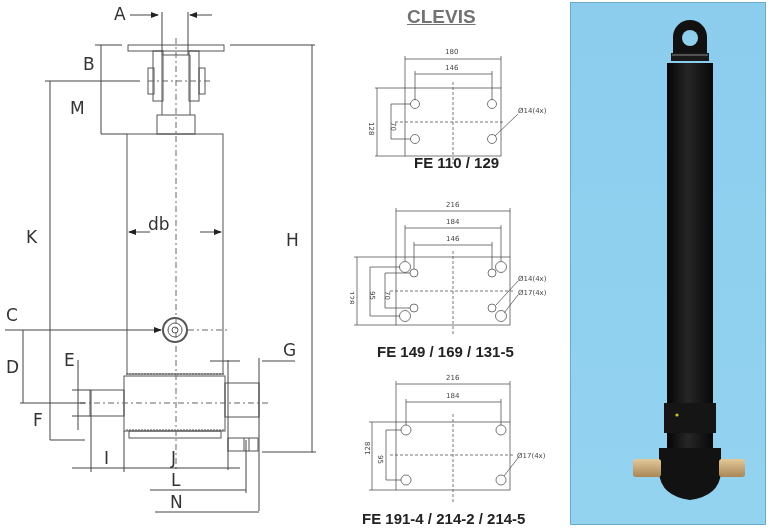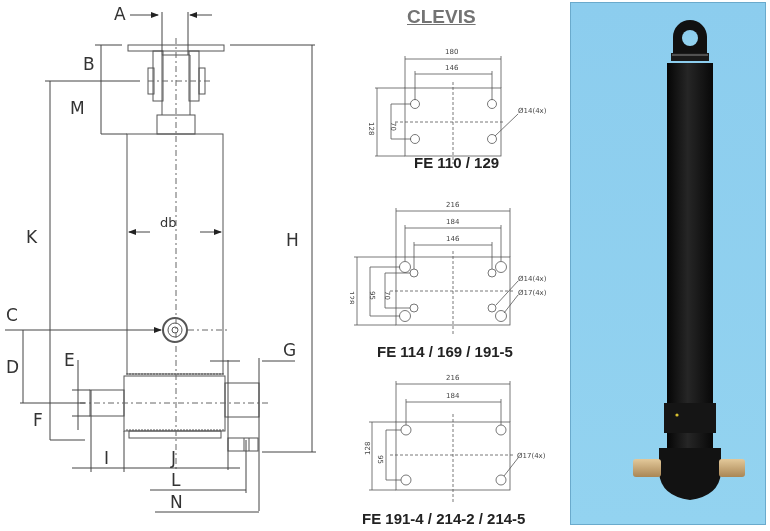--- a/index.html
+++ b/index.html
@@ -107,21 +107,21 @@
       <line x1="246" y1="440" x2="246" y2="493"></line>
 
       <line x1="155" y1="512" x2="259" y2="512"></line>
     </g>
   </svg>
 
   <div class="dimlbl" style="left:114px;top:6px;">A</div>
   <div class="dimlbl" style="left:83px;top:56px;">B</div>
   <div class="dimlbl" style="left:70px;top:100px;">M</div>
   <div class="dimlbl" style="left:26px;top:229px;">K</div>
-  <div class="dimlbl" style="left:160px;top:216px;font-size:13px;">db</div>
+  <div class="dimlbl" style="left:148px;top:216px;font-size:17px;">db</div>
   <div class="dimlbl" style="left:286px;top:232px;">H</div>
   <div class="dimlbl" style="left:6px;top:307px;">C</div>
   <div class="dimlbl" style="left:6px;top:359px;">D</div>
   <div class="dimlbl" style="left:64px;top:352px;">E</div>
   <div class="dimlbl" style="left:283px;top:342px;">G</div>
   <div class="dimlbl" style="left:33px;top:412px;">F</div>
   <div class="dimlbl" style="left:104px;top:450px;">I</div>
   <div class="dimlbl" style="left:171px;top:450px;">J</div>
   <div class="dimlbl" style="left:171px;top:472px;">L</div>
   <div class="dimlbl" style="left:170px;top:494px;">N</div>
@@ -200,21 +200,21 @@
     <text class="small" x="96" y="12">216</text>
     <text class="small" x="96" y="29">184</text>
     <text class="small" x="96" y="46">146</text>
     <text class="small" x="3" y="100" transform="rotate(90 3 96)">128</text>
     <text class="small" x="24" y="100" transform="rotate(90 24 96)">95</text>
     <text class="small" x="39" y="100" transform="rotate(90 39 96)">70</text>
     <text class="small" x="168" y="86">Ø14(4x)</text>
     <text class="small" x="168" y="100">Ø17(4x)</text>
   </svg>
 </div>
-<div class="model" style="left:377px;top:343px;">FE 114 / 169 / 191-5</div>
+<div class="model" style="left:377px;top:343px;">FE 149 / 169 / 131-5</div>
 
 <div class="abs" style="left:360px;top:372px;width:190px;height:130px;">
   <svg width="190" height="130" viewBox="0 0 190 130">
     <g stroke="#555" stroke-width="0.8" fill="none">
       <rect x="36" y="50" width="114" height="68"></rect>
       <circle cx="46" cy="58" r="5"></circle>
         <circle cx="141" cy="58" r="5"></circle>
       <circle cx="46" cy="108" r="5"></circle>
         <circle cx="141" cy="108" r="5"></circle>
       <line x1="93" y1="42" x2="93" y2="130" stroke-dasharray="3,2"></line>

